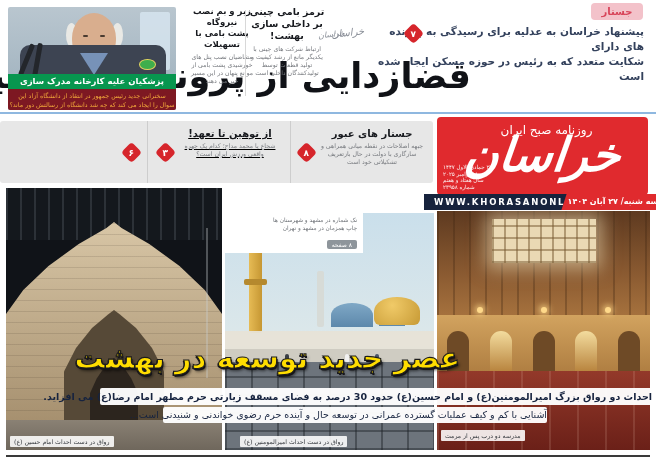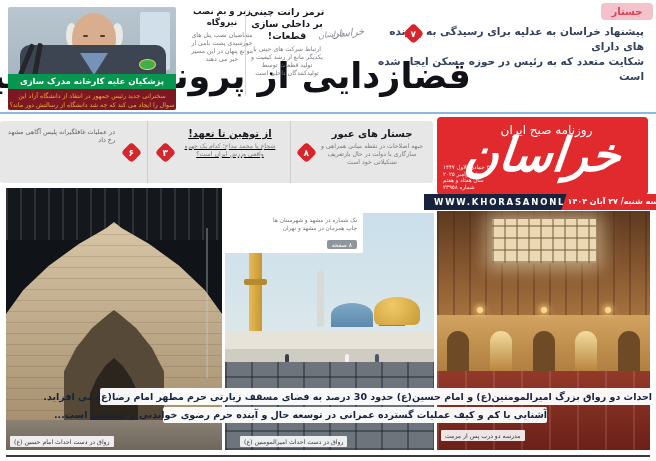--- a/index.html
+++ b/index.html
@@ -5,21 +5,21 @@
   * { margin:0; padding:0; box-sizing:border-box; }
   html,body { background:#ffffff; }
   body { font-family:"DejaVu Sans", sans-serif; }
   #page {
     position:relative; width:656px; height:461px; background:#ffffff;
     overflow:hidden; direction:rtl;
   }
   .abs { position:absolute; }
 
   
-  .column-tag { right:3px; top:3px; width:52px; height:17px; background:#f3c2ca;
+  .column-tag { right:13px; top:3px; width:52px; height:17px; background:#f3c2ca;
     color:#d8445a; font-size:10px; font-weight:bold; text-align:center; line-height:17px;
     letter-spacing:2px; border-radius:4px; }
 
   
   .kicker { right:12px; top:24px; width:278px; color:#33415c; font-size:10.5px;
     font-weight:bold; line-height:15px; text-align:right; }
   .signature { right:292px; top:27px; color:#8a8f98; font-size:10px; font-style:italic;
     transform:rotate(-6deg); white-space:nowrap; }
   .signature.sig2 { right:auto; left:318px; top:30px; font-size:8px; }
 
@@ -167,21 +167,21 @@
 
   
   .feature-headline { left:210px; top:341px; width:250px; text-align:center; z-index:6;
     color:#ffdd00; font-size:29px; font-weight:800; white-space:nowrap;
     -webkit-text-stroke:1.1px #1c1c1c;
     text-shadow:1px 2px 0 #15151a, -1px 1px 0 #15151a, 2px 3px 3px rgba(0,0,0,.55); }
   .deck1 { left:100px; top:388px; width:552px; height:17px; background:rgba(255,255,255,.96);
     color:#16233f; font-size:9.5px; font-weight:bold; text-align:center; line-height:17px;
     white-space:nowrap; z-index:6; border-radius:2px; }
   .deck2 { left:163px; top:407px; width:384px; height:16px; background:rgba(255,255,255,.96);
-    color:#16233f; font-size:9.5px; font-weight:bold; line-height:16px;
+    color:#16233f; font-size:9.5px; font-weight:normal; line-height:16px;
     white-space:nowrap; z-index:6; border-radius:2px; }
 
   .photo-cap { position:absolute; z-index:6; background:rgba(255,255,255,.88); color:#34383d;
     font-size:6.2px; line-height:11px; padding:0 4px; border-radius:1px; white-space:nowrap; }
   .cap-left { left:10px; top:436px; }
   .cap-mid { left:240px; top:436px; }
   .cap-right { left:441px; top:430px; }
 
   .bottom-rule { left:6px; top:455px; width:644px; height:2px; background:#3a3a3a; }
 </style>
@@ -216,50 +216,50 @@
     <div class="abs pz-emblem"></div>
     <div class="abs pz-green">پزشکیان علیه کارخانه مدرک سازی</div>
     <div class="abs pz-red">
       <div>سخنرانی جدید رئیس جمهور در انتقاد از دانشگاه آزاد این</div>
       <div>سوال را ایجاد می کند که چه شد دانشگاه از رسالتش دور ماند؟</div>
     </div>
   </div>
 
   <div class="abs teaser-top t-solar">
     <div class="t-title">زیر و بم نصب نیروگاه</div>
+    <div class="t-title">پشت بامی با تسهیلات</div>
     <div class="t-body">متقاضیان نصب پنل های خورشیدی پشت بامی از موانع پنهان در این مسیر خبر می دهند</div>
   </div>
   <div class="abs badge badge-solar">
       <span>۷</span>
     </div>
   <div class="abs t-vline"></div>
 
   <div class="abs teaser-top t-china">
-    <div class="t-title">ترمز رانت چینی</div>
-    <div class="t-title">بر داخلی سازی قطعات!</div>
+    <div class="t-title">ترمز بامی چینی</div>
+    <div class="t-title">بر داخلی سازی بهشت!</div>
     <div class="t-body">ارتباط شرکت های چینی با یکدیگر مانع از رشد کیفیت و تولید قطعات توسط تولیدکنندگان داخلی است</div>
   </div>
 
   <div class="abs band">
     <div class="band-col bc-projects">
       <div class="band-title">جستار های عبور</div>
       <div class="band-body">جبهه اصلاحات در نقطه میانی همراهی و سازگاری با دولت در حال بازتعریف تشکیلاتی خود است</div>
       <div class="badge badge-8">
           <span>۸</span>
         </div>
     </div>
     <div class="band-col bc-tawhin">
       <div class="band-title">از توهین تا تعهد!</div>
       <div class="band-body">شجاع یا محمد مداح؛ کدام یک چهره واقعی ورزش ایران است؟</div>
       <div class="badge badge-3">
           <span>۳</span>
         </div>
     </div>
     <div class="band-col bc-arrest">
-      <div class="band-kicker">در عملیات غافلگیرانه پلیس آگاهی مشهد رخ داد</div>
       <div class="badge badge-6">
           <span>۶</span>
         </div>
     </div>
   </div>
 
   <div class="abs logo">
     <div class="logo-tagline">روزنامه صبح ایران</div>
     <div class="logo-name">خراسان</div>
     <div class="logo-info">
@@ -317,20 +317,21 @@
       <div class="pr-archway"></div>
       <div class="pr-archway lit"></div>
       <div class="pr-archway"></div>
     </div>
     <div class="abs pr-chand" style="left:40px;"></div>
     <div class="abs pr-chand" style="left:104px;"></div>
     <div class="abs pr-chand" style="left:168px;"></div>
     <div class="abs pr-floor"></div>
   </div>
 
+  <div class="abs feature-headline">عصر جدید توسعه در بهشت</div>
   <div class="abs deck1">احداث دو رواق بزرگ امیرالمومنین(ع) و امام حسین(ع) حدود 30 درصد به فضای مسقف زیارتی حرم مطهر امام رضا(ع) می افزاید.</div>
   <div class="abs deck2">آشنایی با کم و کیف عملیات گسترده عمرانی در توسعه حال و آینده حرم رضوی خواندنی و شنیدنی است...</div>
 
   <div class="photo-cap cap-left">رواق در دست احداث امام حسین (ع)</div>
   <div class="photo-cap cap-mid">رواق در دست احداث امیرالمومنین (ع)</div>
   <div class="photo-cap cap-right">مدرسه دو درب پس از مرمت</div>
 
   <div class="abs bottom-rule"></div>
 </div>
 

